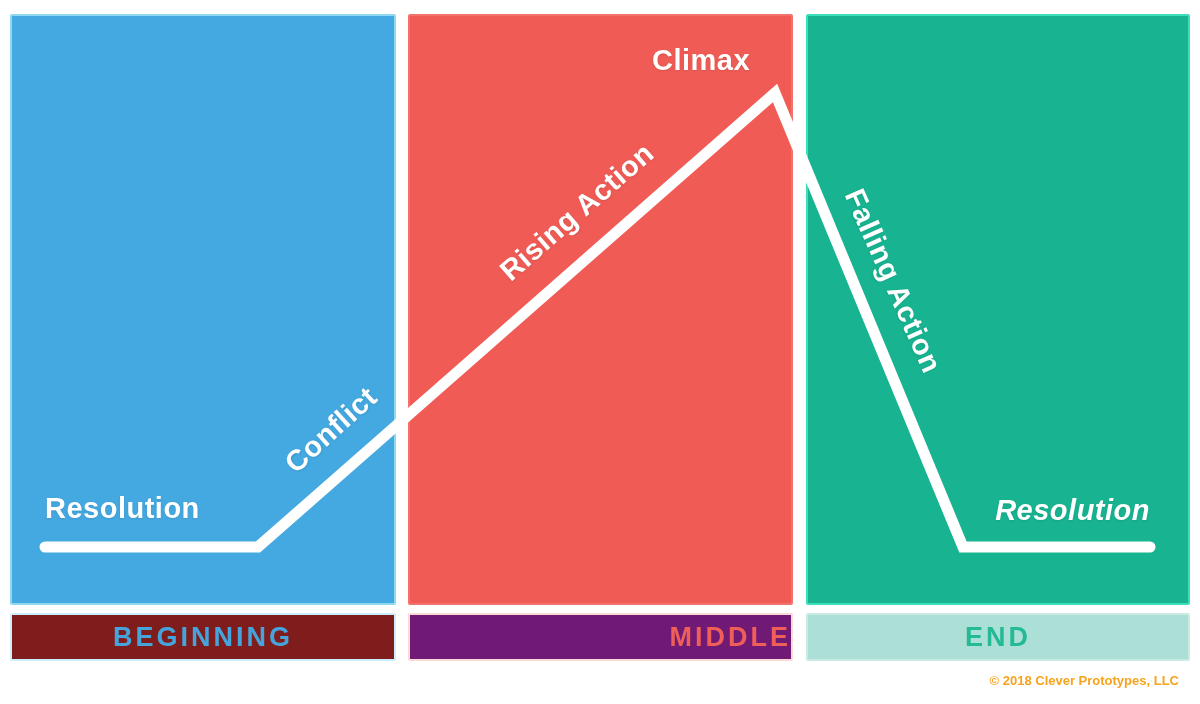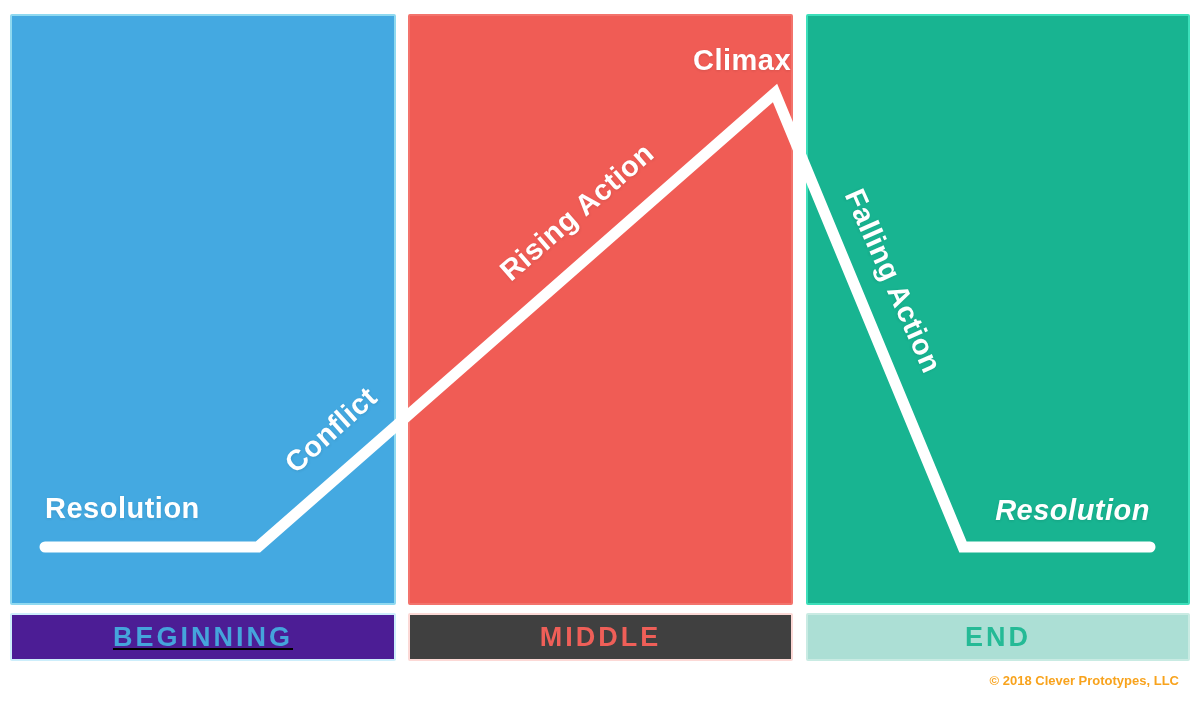--- a/index.html
+++ b/index.html
@@ -59,21 +59,21 @@
     font-weight: bold;
     font-size: 29px;
     letter-spacing: 0.5px;
     white-space: nowrap;
     z-index: 3;
     text-shadow: 0 1px 3px rgba(0,0,0,0.10);
   }
   #label-exposition { left: 45px; top: 492px; }
   #label-conflict   { left: 331px; top: 430px; transform: translate(-50%, -50%) rotate(-42deg); }
   #label-rising     { left: 577px; top: 212px; transform: translate(-50%, -50%) rotate(-41deg); }
-  #label-climax     { left: 742px; top: 60px;  transform: translate(-50%, -50%); }
+  #label-climax     { left: 701px; top: 60px;  transform: translate(-50%, -50%); }
   #label-falling    { left: 893px; top: 281px; transform: translate(-50%, -50%) rotate(66deg); }
   #label-resolution { left: 1150px; top: 494px; transform: translateX(-100%); font-style: italic; }
 
   #copyright {
     position: absolute;
     left: 1179px;
     top: 673px;
     transform: translateX(-100%);
     font-size: 13px;
     font-weight: bold;
@@ -94,24 +94,24 @@
     <polyline points="45,547 258,547 775,93 963,547 1150,547" fill="none" stroke-width="11" stroke-linecap="round" stroke-linejoin="miter" style="stroke: rgb(255, 255, 255);"></polyline>
   </svg>
 
   <div class="stage-label" id="label-exposition">Resolution</div>
   <div class="stage-label" id="label-conflict">Conflict</div>
   <div class="stage-label" id="label-rising">Rising Action</div>
   <div class="stage-label" id="label-climax">Climax</div>
   <div class="stage-label" id="label-falling">Falling Action</div>
   <div class="stage-label" id="label-resolution">Resolution</div>
 
-  <div class="band" id="band-beginning" style="background-color: #4c1d95; text-decoration: underline;">
+  <div class="band" id="band-beginning" style="background-color: #7f1d1d;">
     <span style="color: rgb(69, 164, 219);">BEGINNING</span>
   </div>
-  <div class="band" id="band-middle" style="background-color: #404040;">
+  <div class="band" id="band-middle" style="background-color: #701a75; justify-content: flex-end;">
     <span style="color: rgb(239, 95, 88);">MIDDLE</span>
   </div>
   <div class="band" id="band-end" style="background-color: rgb(172, 223, 213);">
     <span style="color: rgb(37, 186, 150);">END</span>
   </div>
 
   <div id="copyright" style="color: rgb(248, 163, 29);">© 2018 Clever Prototypes, LLC</div>
 
 </div>
 

